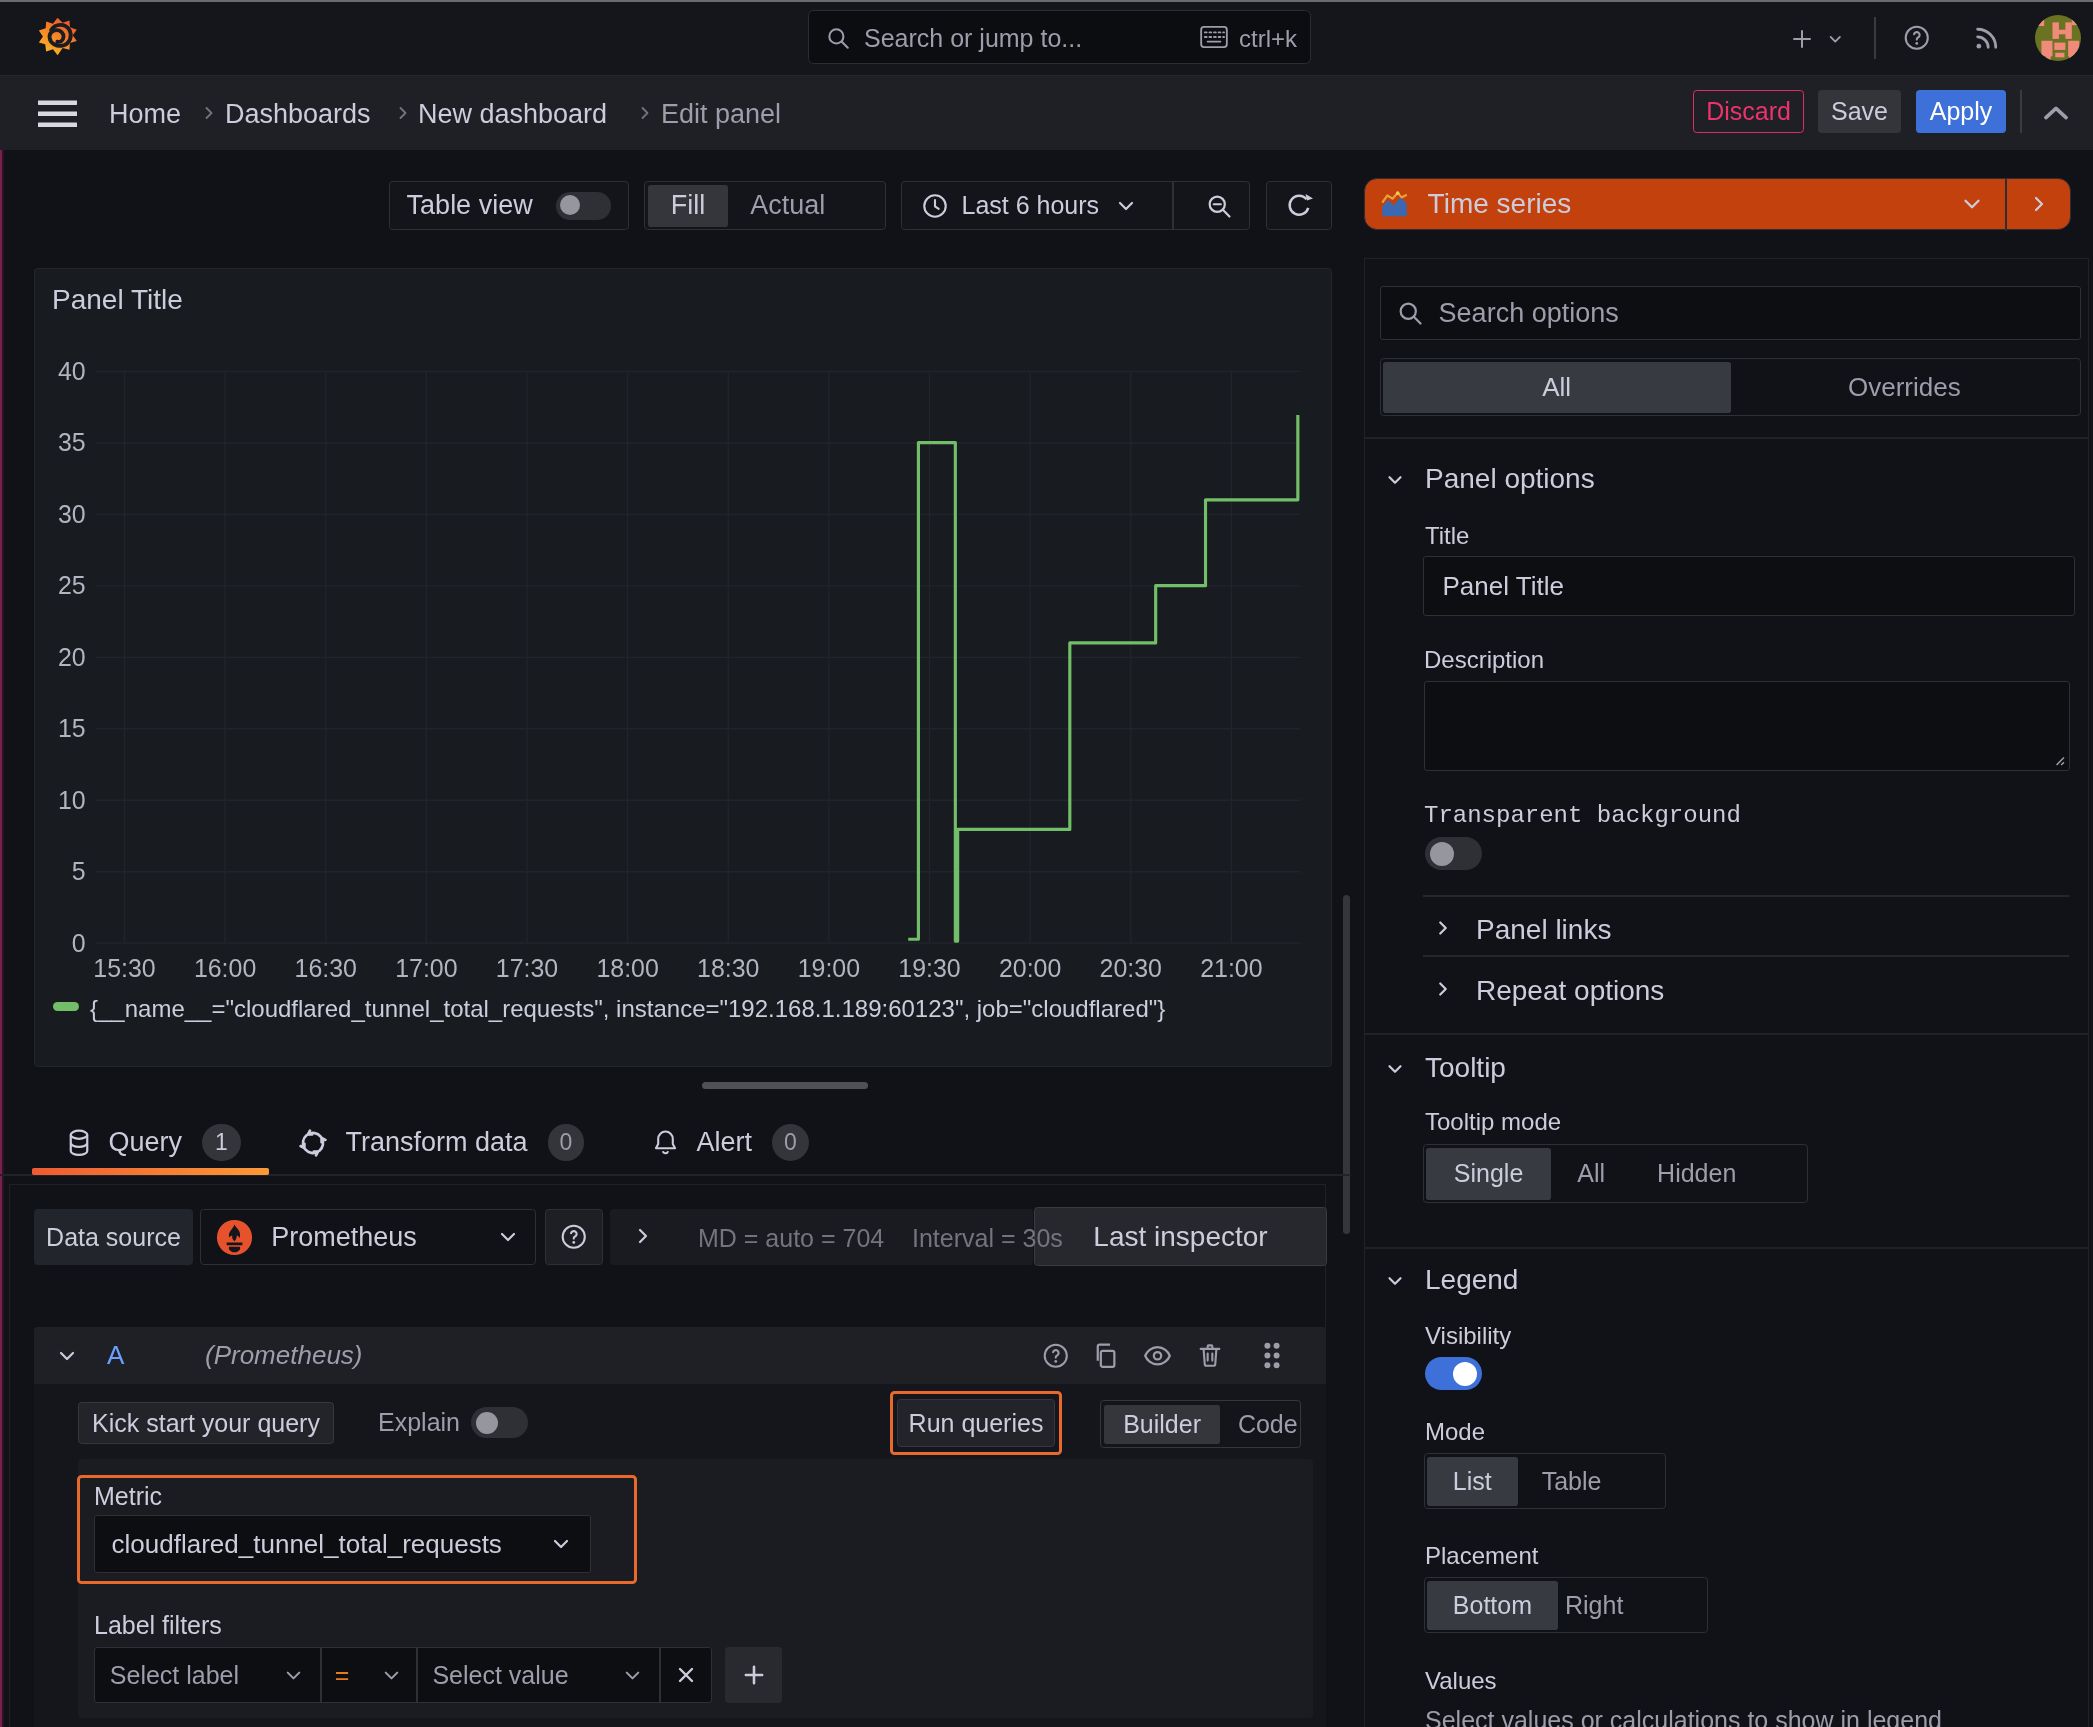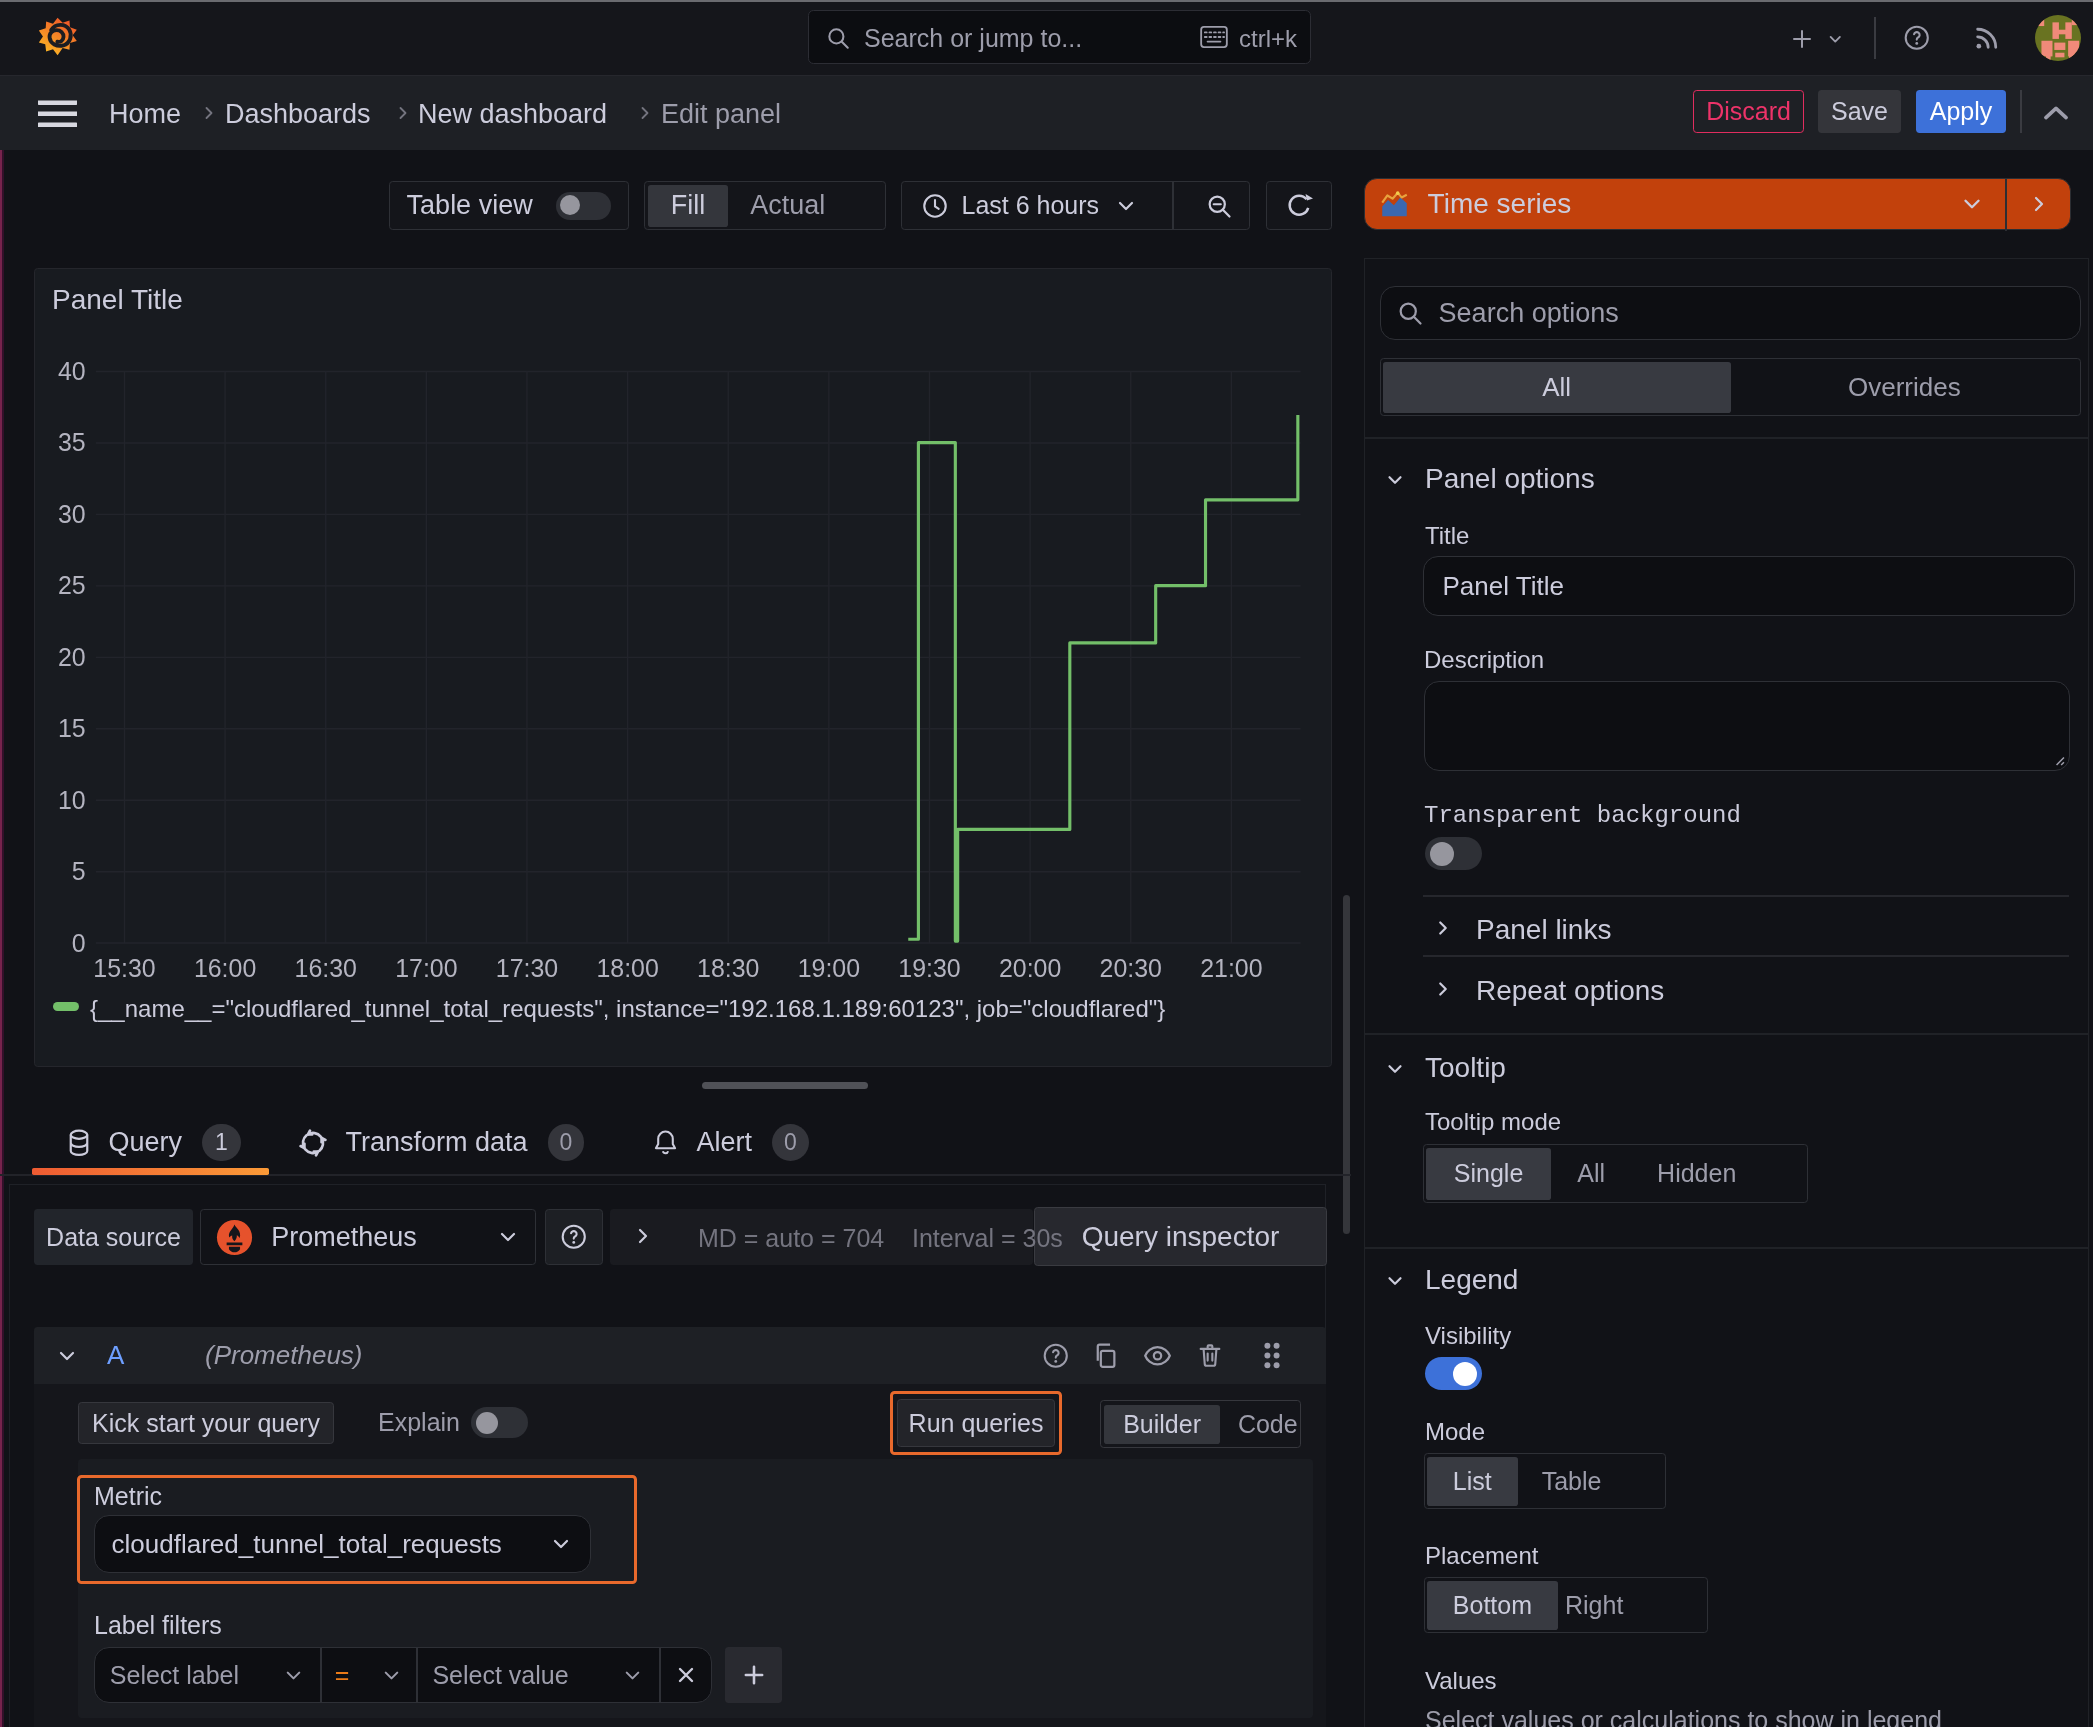--- a/index.html
+++ b/index.html
@@ -1,20 +1,20 @@
 <!DOCTYPE html>
 <html style="font-size:14.8px"><head>
 <meta charset="utf-8">
 <style>
   html,body{margin:0;padding:0;background:#111217;}
   #app{position:relative;width:2093px;height:1728px;background:#111217;
        font-family:"Liberation Sans",sans-serif;color:#ccccdc;overflow:hidden;}
   .abs{position:absolute;}
   .bd{border:1.8px solid #2e3036;border-radius:3.7px;box-sizing:border-box;}
-  .inp{background:#0d0e12;border:1.8px solid #2e3036;border-radius:15px;box-sizing:border-box;}
+  .inp{background:#0d0e12;border:1.8px solid #2e3036;border-radius:3px;box-sizing:border-box;}
   .row{display:flex;align-items:center;}
   .t1{color:#ccccdc;} .t2{color:#9d9dab;} .t3{color:#74747f;}
   .f26{font-size:24px;} .f27{font-size:25px;} .f28{font-size:26px;}
   .med{font-weight:500;}
   svg{display:block;}
 </style>
 </head>
 <body>
 <div id="app">
 
@@ -296,21 +296,21 @@
       </svg>
   </div>
   <div class="abs" style="left:610px;top:1209px;width:423px;height:56px;background:#1a1b20;border-radius:3.7px;"></div>
   <div class="abs" style="left:631px;top:1224px;">
     <svg width="24" height="24" viewBox="0 0 24 24">
         <path d="M9 6l6 6-6 6" fill="none" stroke="#ccccdc" stroke-width="2.2" stroke-linecap="round" stroke-linejoin="round"></path>
       </svg>
   </div>
   <div class="abs f27 t3" style="left:698px;top:1224px;">MD = auto = 704</div>
   <div class="abs f27 t3" style="left:912px;top:1224px;z-index:3;">Interval = 30s</div>
-  <div class="abs row f27 t1" style="left:1034px;top:1207px;width:293px;height:59px;background:#27282e;border:1.8px solid #3a3b41;border-radius:3.7px;box-sizing:border-box;justify-content:center;font-size:28px;">Query inspector</div>
+  <div class="abs row f27 t1" style="left:1034px;top:1207px;width:293px;height:59px;background:#27282e;border:1.8px solid #3a3b41;border-radius:3.7px;box-sizing:border-box;justify-content:center;font-size:28px;">Last inspector</div>
 
   <div class="abs" style="left:34px;top:1327px;width:1292px;height:57px;background:#1e2025;border-radius:3.7px 3.7px 0 0;"></div>
   <div class="abs" style="left:55px;top:1344px;">
     <svg width="24" height="24" viewBox="0 0 24 24">
         <path d="M6 9l6 6 6-6" fill="none" stroke="#ccccdc" stroke-width="2.2" stroke-linecap="round" stroke-linejoin="round"></path>
       </svg>
   </div>
   <div class="abs f28" style="left:107px;top:1340px;color:#6e9fff;">A</div>
   <div class="abs f28 t2" style="left:205px;top:1340px;font-style:italic;">(Prometheus)</div>
   <div class="abs" style="left:1041px;top:1341px;">

